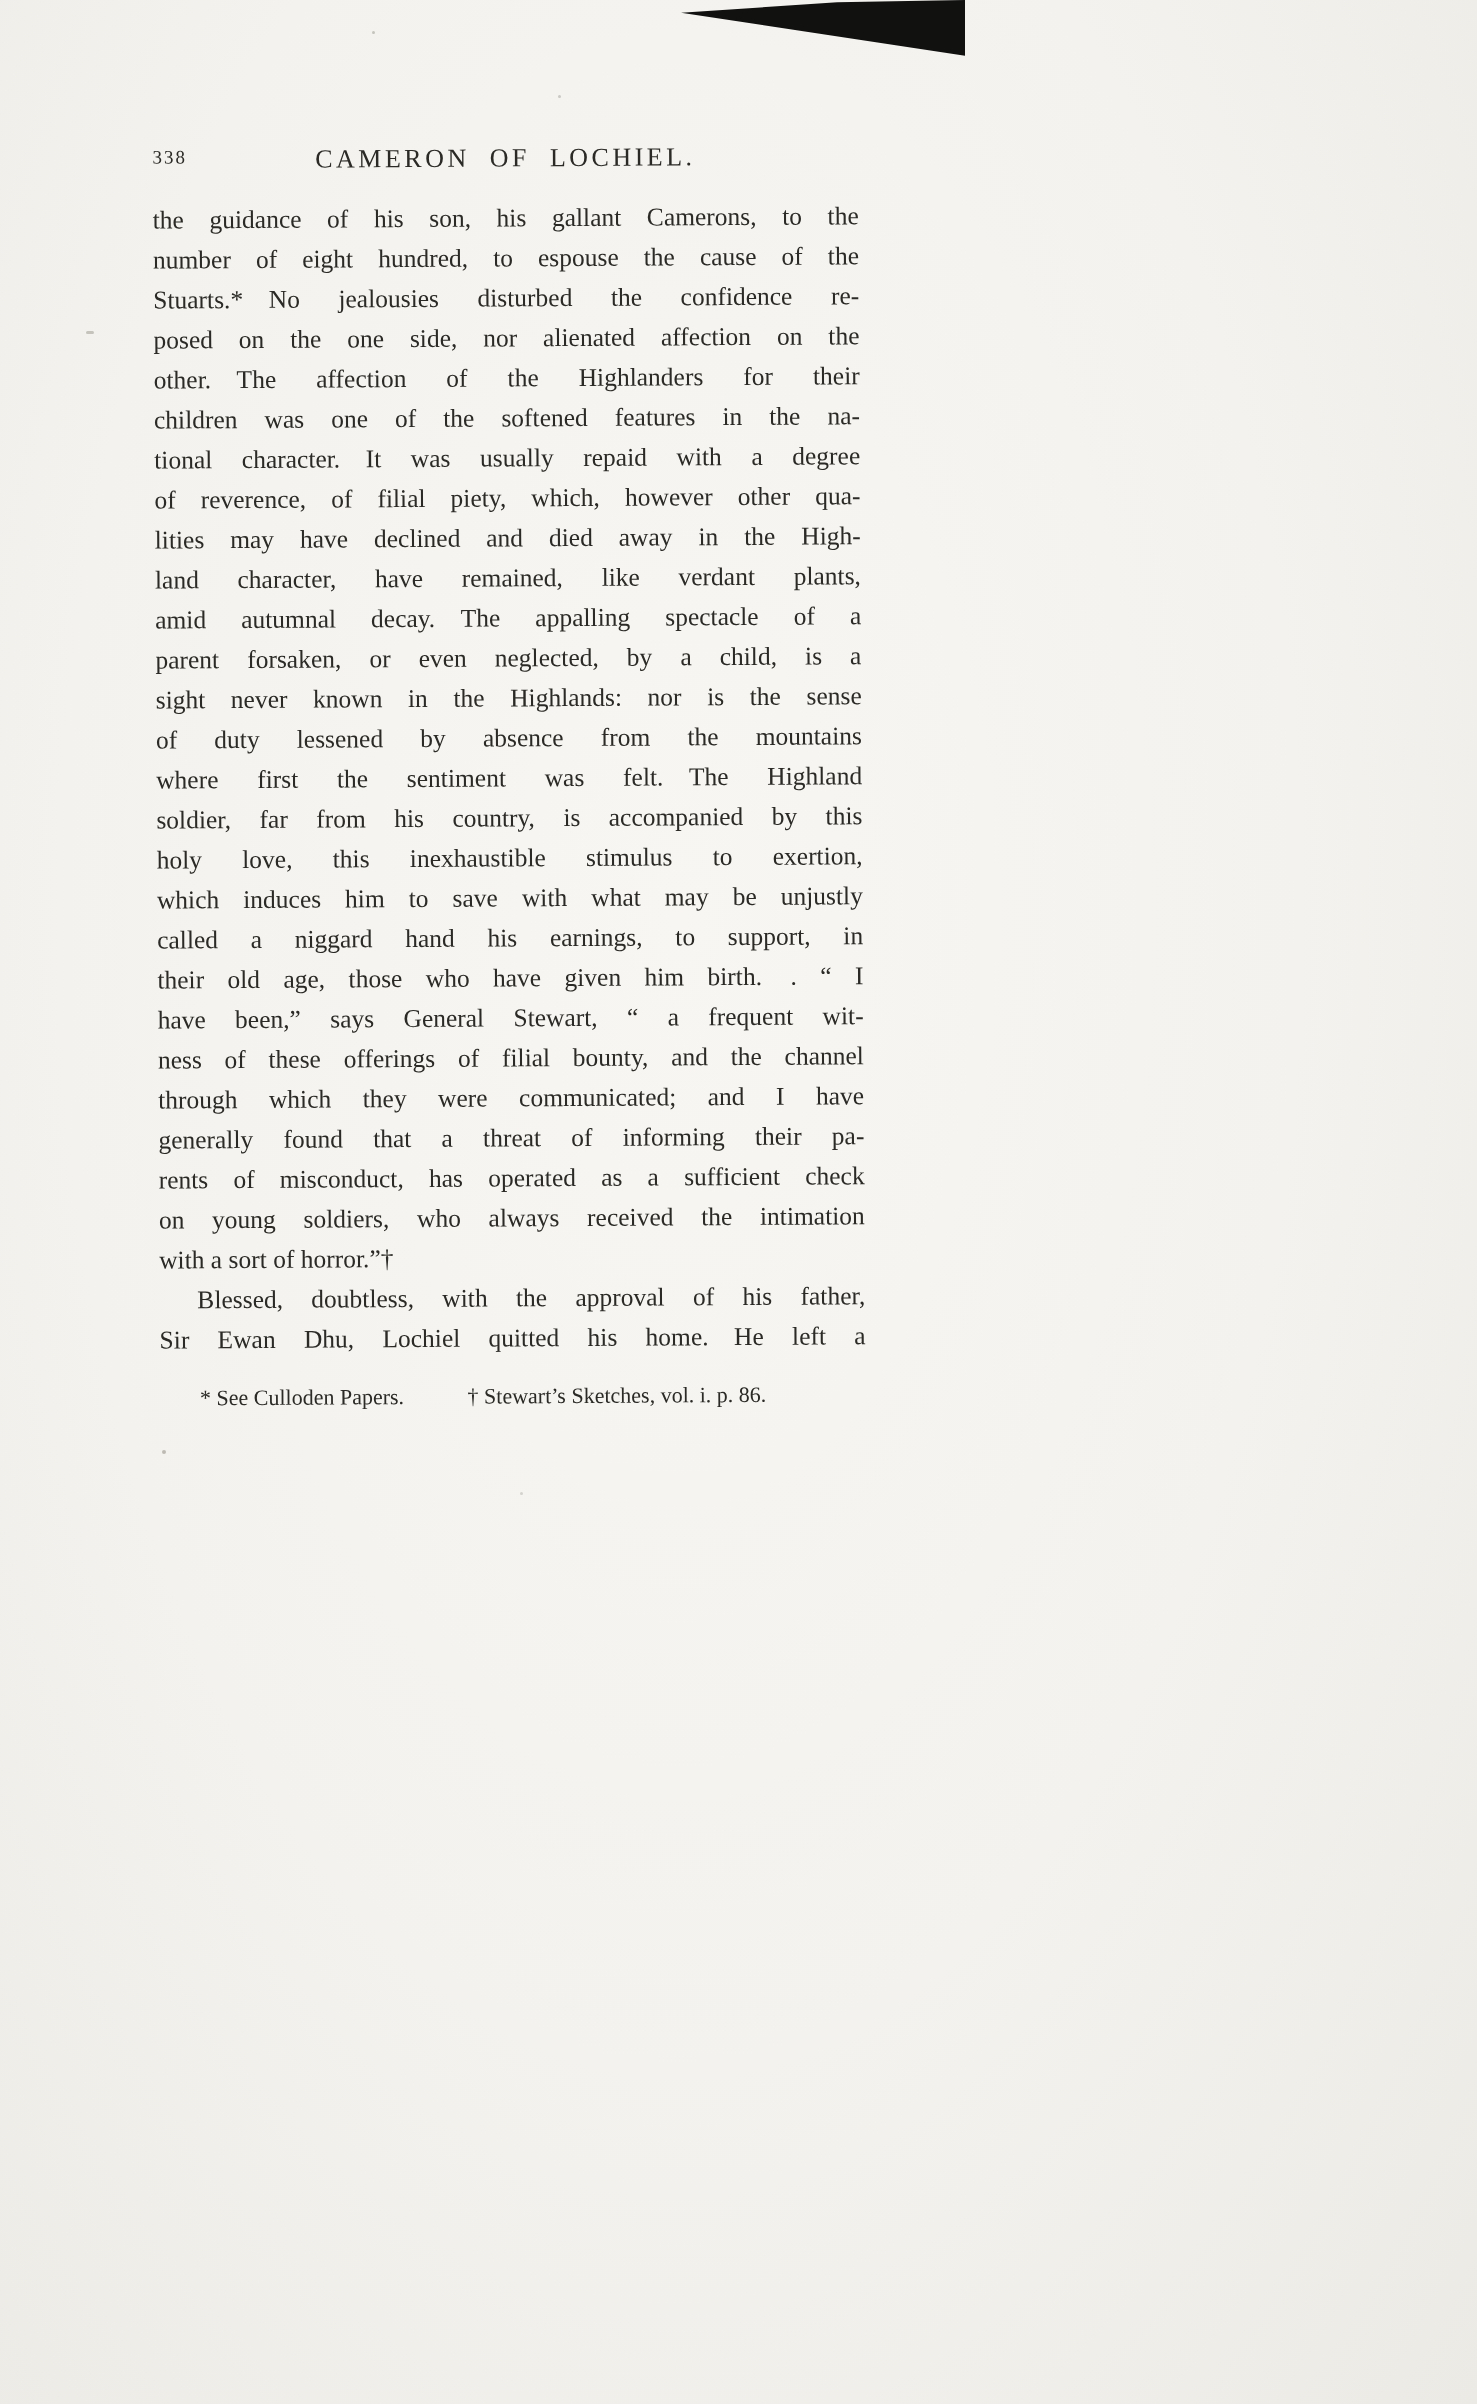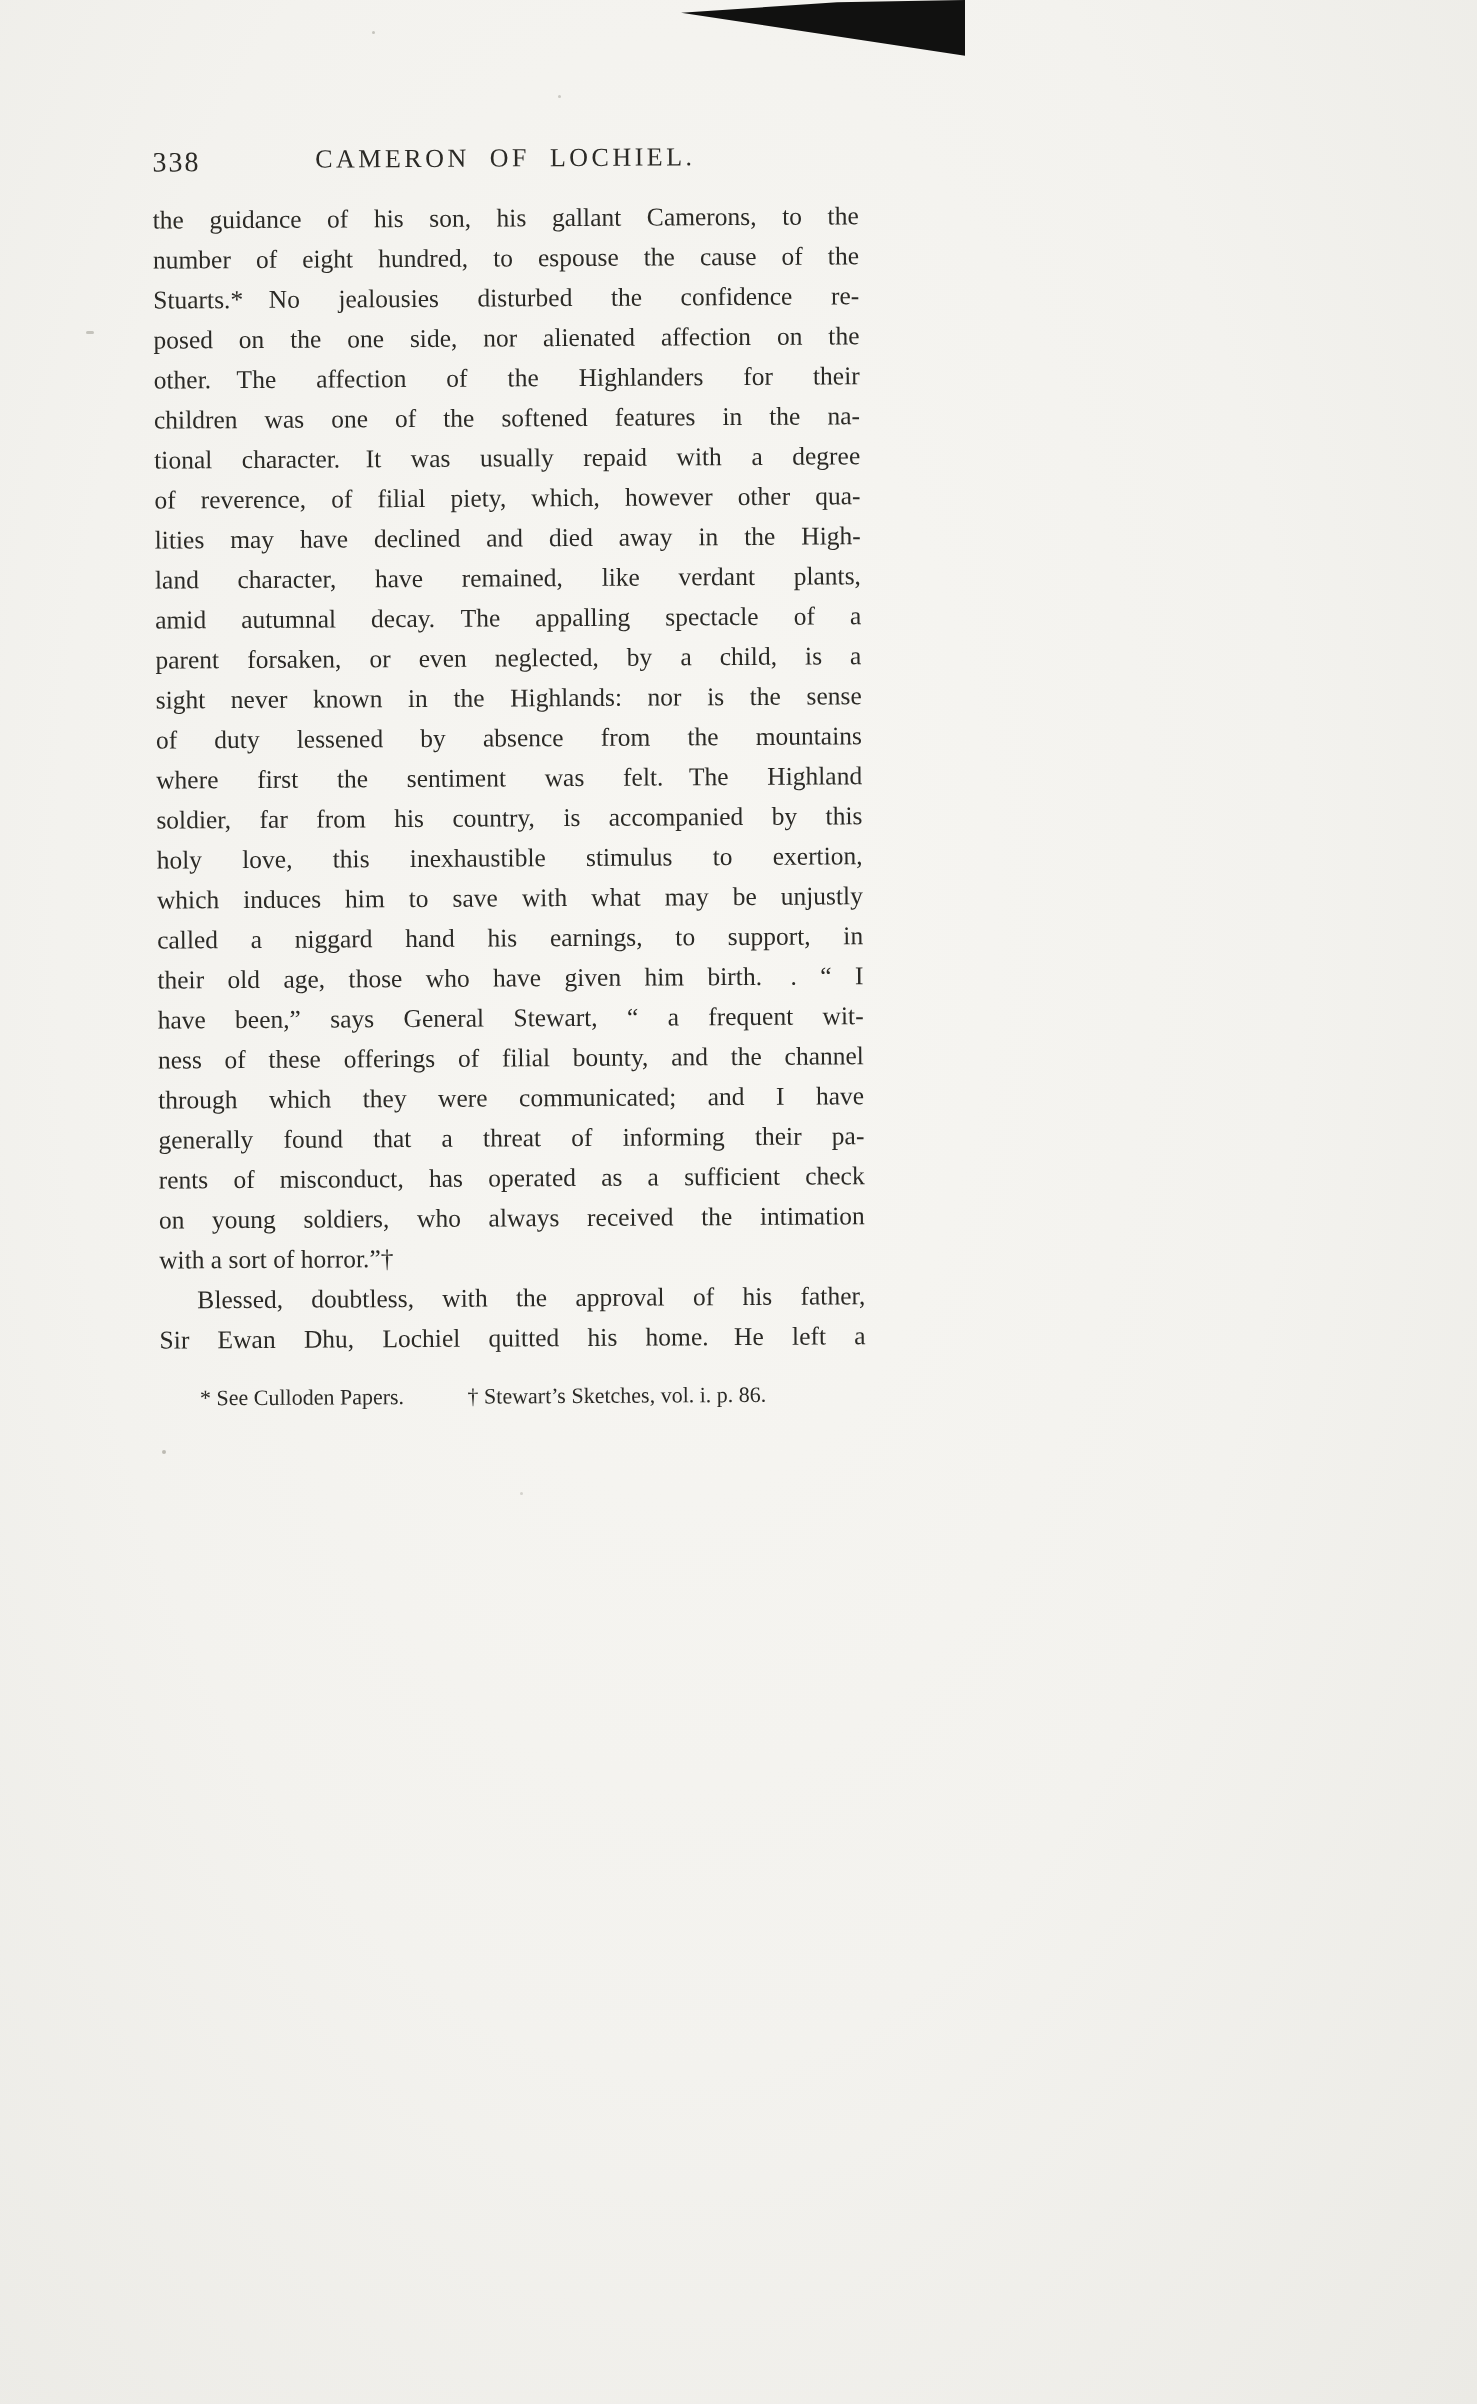--- a/index.html
+++ b/index.html
@@ -23,21 +23,21 @@
     position: absolute;
     left: 158px;
     top: 142px;
     width: 706px;
     height: 38px;
   }
   .page-number {
     position: absolute;
     left: 0;
     top: 1px;
-    font-size: 28px;
+    font-size: 19px;
     letter-spacing: 2px;
   }
   .running-header {
     display: block;
     text-align: center;
     font-size: 26px;
     letter-spacing: 3.5px;
     word-spacing: 10px;
   }
   .body-text {

